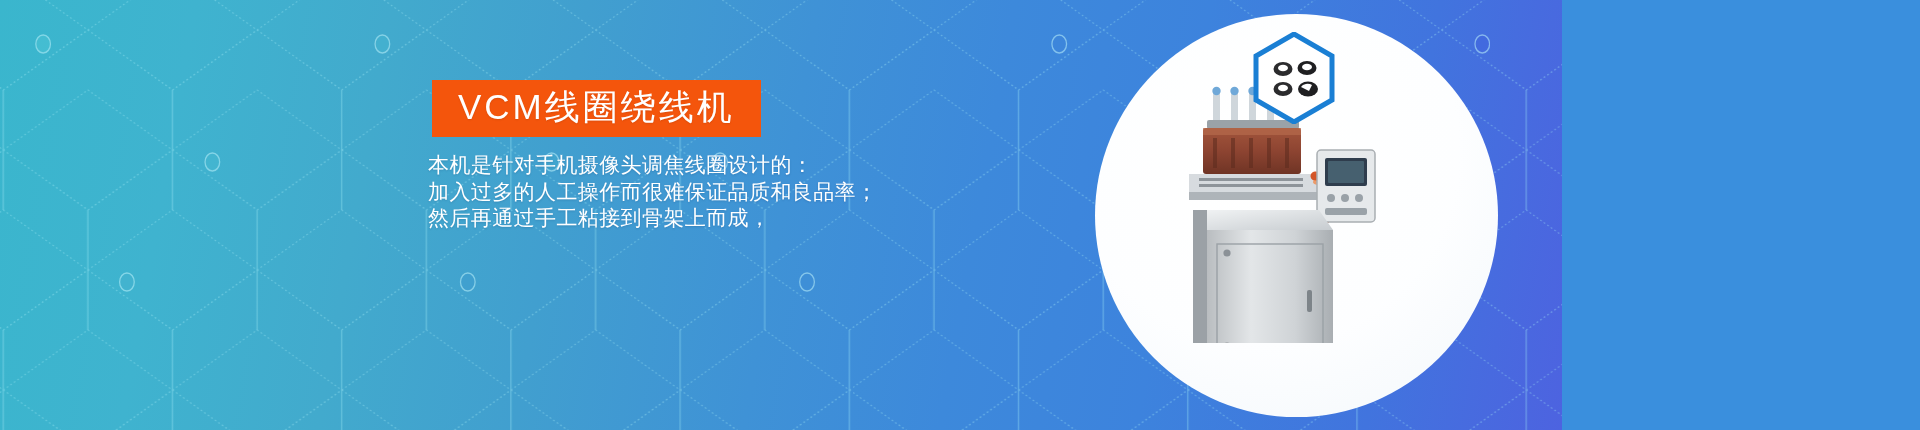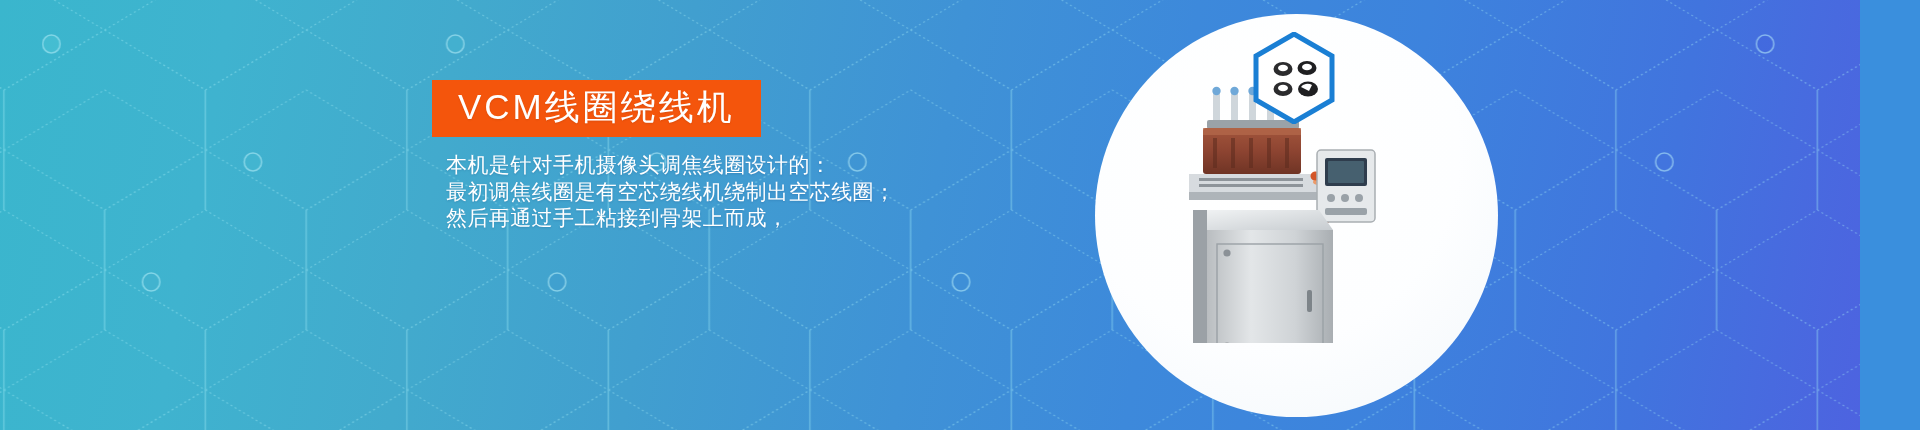--- a/index.html
+++ b/index.html
@@ -2,21 +2,21 @@
 <html><head>
 <meta charset="utf-8">
 <style>
   html,body{margin:0;padding:0;}
   body{
     width:1920px;height:430px;overflow:hidden;
     font-family:"Liberation Sans","DejaVu Sans",sans-serif;
     background:#3a8fdd;
   }
   #banner{
-    position:relative;width:1860px;height:430px;overflow:hidden;
+    position:relative;width:1562px;height:430px;overflow:hidden;
     background:linear-gradient(100deg,#3ab6cd 0%,#3fb3cf 12%,#42aacd 24%,#419fcf 36%,#3f92d6 50%,#3d89db 62%,#3d83dd 74%,#4174de 88%,#4d63e0 100%);
   }
 
   
   .pattern{position:absolute;inset:0;opacity:.55;pointer-events:none;}
   .pattern svg{display:block;width:100%;height:100%;}
 
   
   .photo-circle{
     position:absolute;left:1095px;top:14px;width:403px;height:403px;
@@ -46,21 +46,21 @@
     font-size:35px;
     letter-spacing:3px;
     line-height:1;
     white-space:nowrap;
     font-weight:400;
     text-shadow:0 1px 2px rgba(0,0,0,.10);
   }
 
   
   .body-copy{
-    position:absolute;left:446px;top:152px;
+    position:absolute;left:428px;top:152px;
     color:#ffffff;
     font-size:21px;
     line-height:26.5px;
     letter-spacing:.4px;
     white-space:nowrap;
     text-shadow:0 1px 2px rgba(20,60,110,.22);
   }
   .body-copy p{margin:0;padding:0;}
 </style>
 </head>
@@ -331,17 +331,17 @@
       </g>
     </svg>
   </div>
 
   <div class="title-box">
     <span class="title-text">VCM线圈绕线机</span>
   </div>
 
   <div class="body-copy">
     <p>本机是针对手机摄像头调焦线圈设计的：</p>
-    <p>最初调焦线圈是有空芯绕线机绕制出空芯线圈；</p>
+    <p>加入过多的人工操作而很难保证品质和良品率；</p>
     <p>然后再通过手工粘接到骨架上而成，</p>
   </div>
 
 </div>
 
 </body></html>

